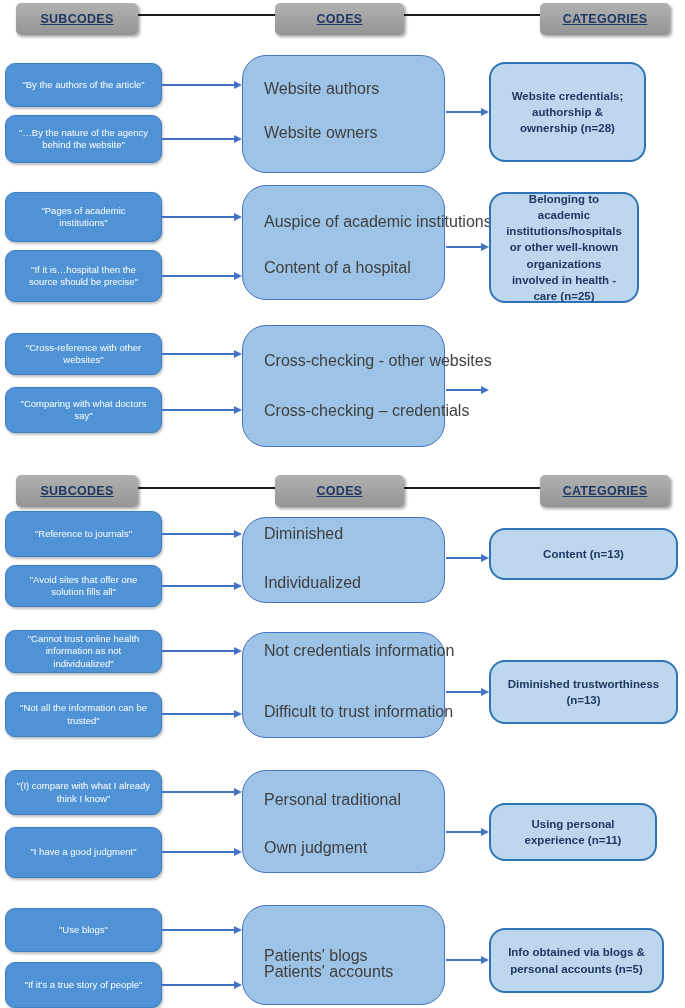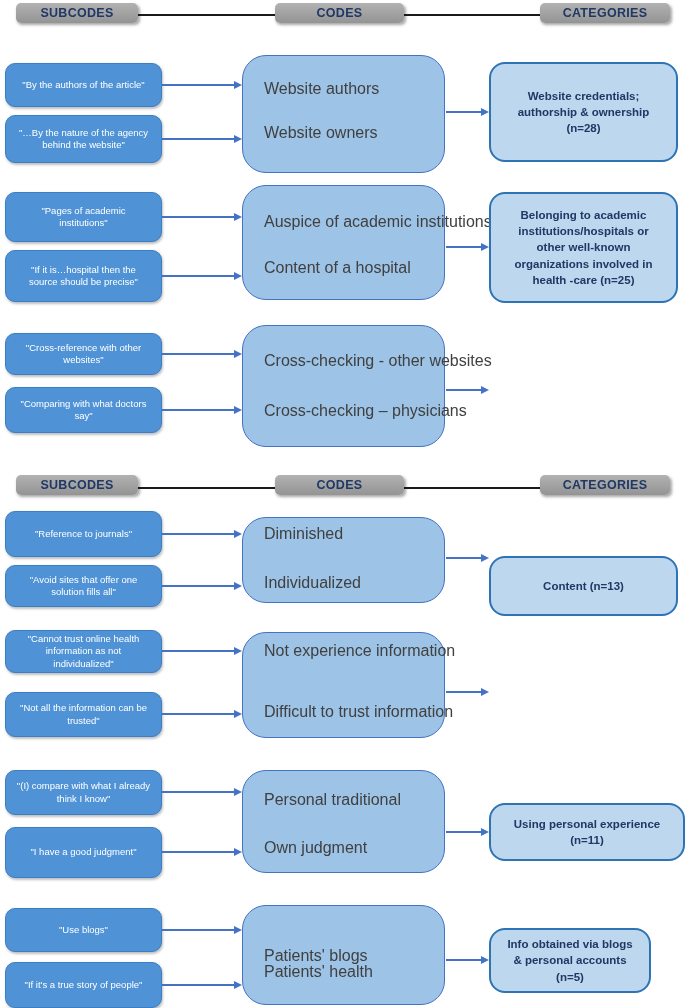--- a/index.html
+++ b/index.html
@@ -1,25 +1,25 @@
 <!DOCTYPE html>
 <html><head>
 <meta charset="utf-8">
 <style>
   html,body{margin:0;padding:0;background:#ffffff;}
   .canvas{
     position:relative;width:685px;height:1008px;background:#ffffff;overflow:hidden;
     font-family:"Liberation Sans", sans-serif;
   }
   .hdr{
-    position:absolute;height:20px;border-radius:5px;
+    position:absolute;height:32px;border-radius:5px;
     background:linear-gradient(180deg,#b2b2b2,#949494);
     box-shadow:1.5px 2px 3px rgba(0,0,0,0.35);
     color:#1F3864;font-weight:bold;font-size:12.5px;letter-spacing:.3px;
-    display:flex;align-items:center;justify-content:center;
+    display:flex;align-items:center;justify-content:center;text-decoration:underline;
   }
   .hline{position:absolute;height:2px;background:#1a1a1a;}
   .subcode{
     position:absolute;border-radius:10px;
     background:#4F93D6;border:1.5px solid #3c7ec4;
     box-shadow:1px 1.5px 2.5px rgba(0,0,0,0.25);
     color:#ffffff;font-size:9.5px;line-height:1.3;text-align:center;
     display:flex;align-items:center;justify-content:center;
     padding:2px 10px;box-sizing:border-box;
   }
@@ -58,79 +58,80 @@
   <div class="hdr" style="left:540px;top:3px;width:130px">CATEGORIES</div>
 
   <div class="subcode" style="left:5px;top:63px;width:157px;height:44px">"By the authors of the article"</div>
   <div class="subcode" style="left:5px;top:115px;width:157px;height:48px">"…By the nature of the agency behind the website"</div>
   <div class="arrow" style="left:162px;top:84px;width:73px"></div>
   <div class="arrow" style="left:162px;top:138px;width:73px"></div>
   <div class="codebox" style="left:242px;top:55px;width:203px;height:118px"></div>
   <div class="codetext" style="left:264px;top:89px">Website authors</div>
   <div class="codetext" style="left:264px;top:133px">Website owners</div>
   <div class="arrow" style="left:446px;top:111px;width:36px"></div>
-  <div class="catbox" style="left:489px;top:62px;width:189px;height:100px">Website credentials; authorship &amp; ownership (n=28)</div>
+  <div class="catbox" style="left:489px;top:62px;width:157px;height:100px">Website credentials; authorship &amp; ownership (n=28)</div>
 
   <div class="subcode" style="left:5px;top:192px;width:157px;height:50px">"Pages of academic institutions"</div>
   <div class="subcode" style="left:5px;top:250px;width:157px;height:52px">"If it is…hospital then the source should be precise"</div>
   <div class="arrow" style="left:162px;top:216px;width:73px"></div>
   <div class="arrow" style="left:162px;top:275px;width:73px"></div>
   <div class="codebox" style="left:242px;top:185px;width:203px;height:115px"></div>
   <div class="codetext" style="left:264px;top:222px">Auspice of academic institutions</div>
   <div class="codetext" style="left:264px;top:268px">Content of a hospital</div>
   <div class="arrow" style="left:446px;top:246px;width:36px"></div>
-  <div class="catbox" style="left:489px;top:192px;width:189px;height:111px">Belonging to academic institutions/hospitals or other well-known organizations involved in health -care (n=25)</div>
+  <div class="catbox" style="left:489px;top:192px;width:150px;height:111px">Belonging to academic institutions/hospitals or other well-known organizations involved in health -care (n=25)</div>
 
   <div class="subcode" style="left:5px;top:333px;width:157px;height:42px">"Cross-reference with other websites"</div>
   <div class="subcode" style="left:5px;top:387px;width:157px;height:46px">"Comparing with what doctors say"</div>
   <div class="arrow" style="left:162px;top:353px;width:73px"></div>
   <div class="arrow" style="left:162px;top:409px;width:73px"></div>
   <div class="codebox" style="left:242px;top:325px;width:203px;height:122px"></div>
   <div class="codetext" style="left:264px;top:361px">Cross-checking - other websites</div>
-  <div class="codetext" style="left:264px;top:411px">Cross-checking – physicians</div>
+  <div class="codetext" style="left:264px;top:411px">Cross-checking – credentials</div>
   <div class="arrow" style="left:446px;top:389px;width:36px"></div>
 
   <div class="hdr" style="left:16px;top:475px;width:122px">SUBCODES</div>
   <div class="hline" style="left:138px;top:487px;width:137px"></div>
   <div class="hdr" style="left:275px;top:475px;width:129px">CODES</div>
   <div class="hline" style="left:404px;top:487px;width:136px"></div>
   <div class="hdr" style="left:540px;top:475px;width:130px">CATEGORIES</div>
 
   <div class="subcode" style="left:5px;top:511px;width:157px;height:46px">"Reference to journals"</div>
   <div class="subcode" style="left:5px;top:565px;width:157px;height:42px">"Avoid sites that offer one solution fills all"</div>
   <div class="arrow" style="left:162px;top:533px;width:73px"></div>
   <div class="arrow" style="left:162px;top:585px;width:73px"></div>
   <div class="codebox" style="left:242px;top:517px;width:203px;height:86px"></div>
   <div class="codetext" style="left:264px;top:534px">Diminished</div>
   <div class="codetext" style="left:264px;top:583px">Individualized</div>
   <div class="arrow" style="left:446px;top:557px;width:36px"></div>
-  <div class="catbox" style="left:489px;top:556px;width:189px;height:60px">Content (n=13)</div>
+  <div class="catbox" style="left:489px;top:528px;width:189px;height:52px">Content (n=13)</div>
 
   <div class="subcode" style="left:5px;top:630px;width:157px;height:43px">"Cannot trust online health information as not individualized"</div>
   <div class="subcode" style="left:5px;top:692px;width:157px;height:45px">"Not all the information can be trusted"</div>
   <div class="arrow" style="left:162px;top:650px;width:73px"></div>
   <div class="arrow" style="left:162px;top:713px;width:73px"></div>
   <div class="codebox" style="left:242px;top:632px;width:203px;height:106px"></div>
-  <div class="codetext" style="left:264px;top:651px">Not experience information</div>
+  <div class="codetext" style="left:264px;top:651px">Not credentials information</div>
   <div class="codetext" style="left:264px;top:712px">Difficult to trust information</div>
   <div class="arrow" style="left:446px;top:691px;width:36px"></div>
+  <div class="catbox" style="left:489px;top:660px;width:189px;height:64px">Diminished trustworthiness (n=13)</div>
 
   <div class="subcode" style="left:5px;top:770px;width:157px;height:45px">"(I) compare with what I already think I know"</div>
   <div class="subcode" style="left:5px;top:827px;width:157px;height:51px">"I have a good judgment"</div>
   <div class="arrow" style="left:162px;top:791px;width:73px"></div>
   <div class="arrow" style="left:162px;top:851px;width:73px"></div>
   <div class="codebox" style="left:242px;top:770px;width:203px;height:103px"></div>
   <div class="codetext" style="left:264px;top:800px">Personal traditional</div>
   <div class="codetext" style="left:264px;top:848px">Own judgment</div>
   <div class="arrow" style="left:446px;top:831px;width:36px"></div>
-  <div class="catbox" style="left:489px;top:803px;width:196px;height:58px">Using personal experience (n=11)</div>
+  <div class="catbox" style="left:489px;top:803px;width:168px;height:58px">Using personal experience (n=11)</div>
 
   <div class="subcode" style="left:5px;top:908px;width:157px;height:44px">"Use blogs"</div>
   <div class="subcode" style="left:5px;top:962px;width:157px;height:46px">"If it's a true story of people"</div>
   <div class="arrow" style="left:162px;top:929px;width:73px"></div>
   <div class="arrow" style="left:162px;top:984px;width:73px"></div>
   <div class="codebox" style="left:242px;top:905px;width:203px;height:100px"></div>
   <div class="codetext" style="left:264px;top:956px">Patients' blogs</div>
-  <div class="codetext" style="left:264px;top:972px">Patients' health</div>
+  <div class="codetext" style="left:264px;top:972px">Patients' accounts</div>
   <div class="arrow" style="left:446px;top:959px;width:36px"></div>
-  <div class="catbox" style="left:489px;top:928px;width:162px;height:65px">Info obtained via blogs &amp; personal accounts (n=5)</div>
+  <div class="catbox" style="left:489px;top:928px;width:175px;height:65px">Info obtained via blogs &amp; personal accounts (n=5)</div>
 
 </div>
 
 </body></html>

